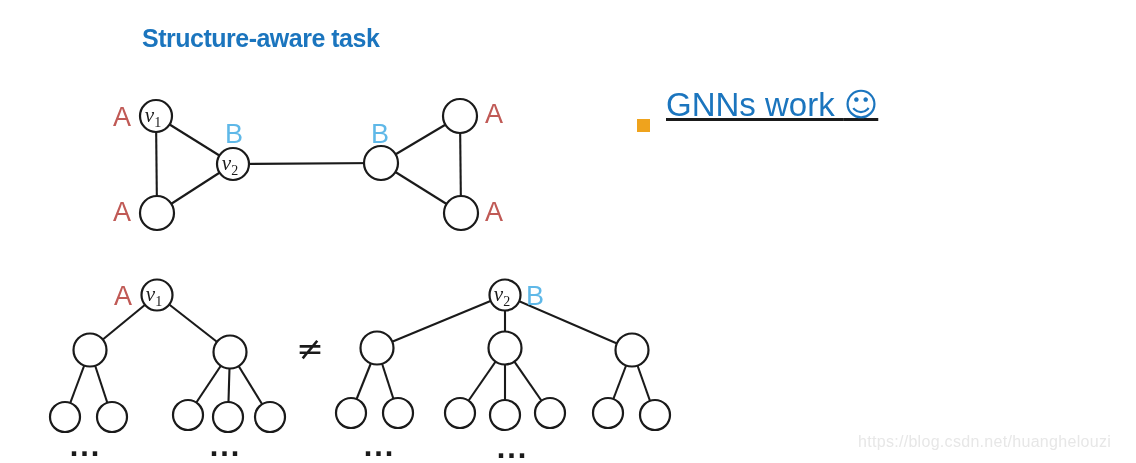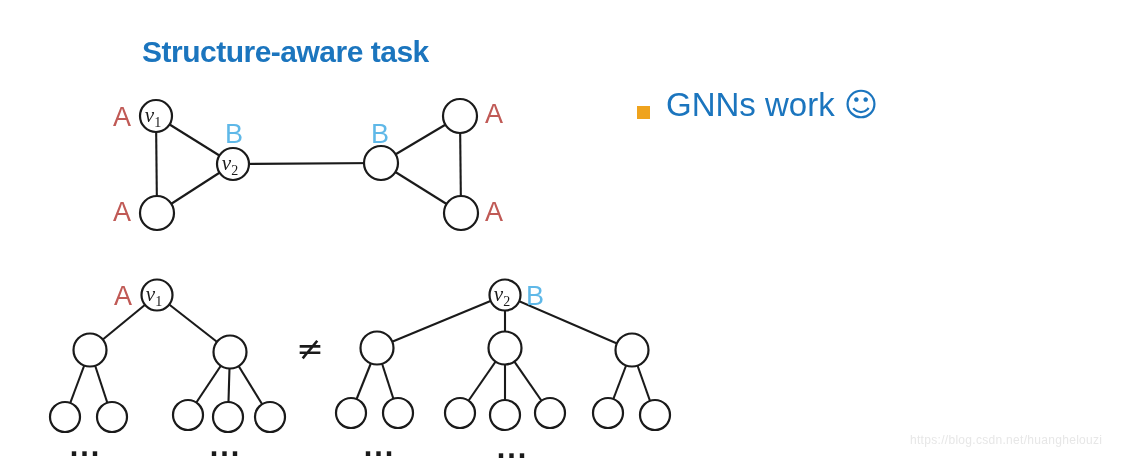--- a/index.html
+++ b/index.html
@@ -12,45 +12,45 @@
     --watermark-gray:#E7E7E7;
   }
   *{margin:0;padding:0;box-sizing:border-box;}
   html,body{background:#fff;}
   body{
     width:1136px;height:463px;position:relative;overflow:hidden;
     font-family:"Liberation Sans",sans-serif;color:var(--ink);
   }
   .slide-title{
     position:absolute;left:142px;top:24px;
-    font-size:30px;font-weight:700;letter-spacing:-0.5px;
-    color:var(--title-blue);white-space:nowrap;margin-top:11px;
+    font-size:25px;font-weight:700;letter-spacing:-0.5px;
+    color:var(--title-blue);white-space:nowrap;
   }
   .diagram-svg{position:absolute;left:0;top:0;}
   .diagram-svg line{stroke:var(--ink);stroke-width:2.1;}
   .diagram-svg circle{fill:#fff;stroke:var(--ink);stroke-width:2.2;}
   .lblA{font-family:"Liberation Sans",sans-serif;font-size:27px;fill:var(--label-a-red);}
   .lblB{font-family:"Liberation Sans",sans-serif;font-size:27px;fill:var(--label-b-blue);}
   .vtext{font-family:"Liberation Serif",serif;font-style:italic;font-size:21px;fill:var(--ink);}
   .vsub{font-size:14px;font-style:normal;font-family:"Liberation Serif",serif;}
   .neq{font-family:"DejaVu Sans",sans-serif;font-size:33px;fill:var(--ink);}
   .dots{font-family:"DejaVu Sans",sans-serif;font-size:25px;font-weight:700;letter-spacing:1px;fill:var(--ink);}
   .bullets{position:absolute;left:637px;top:78px;width:499px;}
-  .bullet-row{display:flex;align-items:center;}
+  .bullet-row{display:flex;align-items:flex-end;text-decoration:underline;}
   .bullet-marker{
     flex:0 0 13px;width:13px;height:13px;margin-top:15px;margin-right:16px;
     background:var(--bullet-marker-orange);
   }
   .bullet-text{font-size:33px;line-height:54px;color:var(--ink);}
   .bullet-text.blue{color:var(--bullet-text-blue);}
   .smiley{font-family:"DejaVu Sans",sans-serif;}
   .mathv{font-family:"Liberation Serif",serif;font-style:italic;}
   .mathv sub{font-size:0.62em;font-style:normal;vertical-align:-0.2em;line-height:0;}
   .watermark{
-    position:absolute;left:910px;top:433px;font-size:12px;
+    position:absolute;left:858px;top:433px;font-size:16px;
     color:var(--watermark-gray);white-space:nowrap;letter-spacing:0.3px;
   }
 </style>
 </head>
 <body>
 
 <div class="slide-title">Structure-aware task</div>
 
 <svg class="diagram-svg" width="700" height="463" viewBox="0 0 700 463">
 

